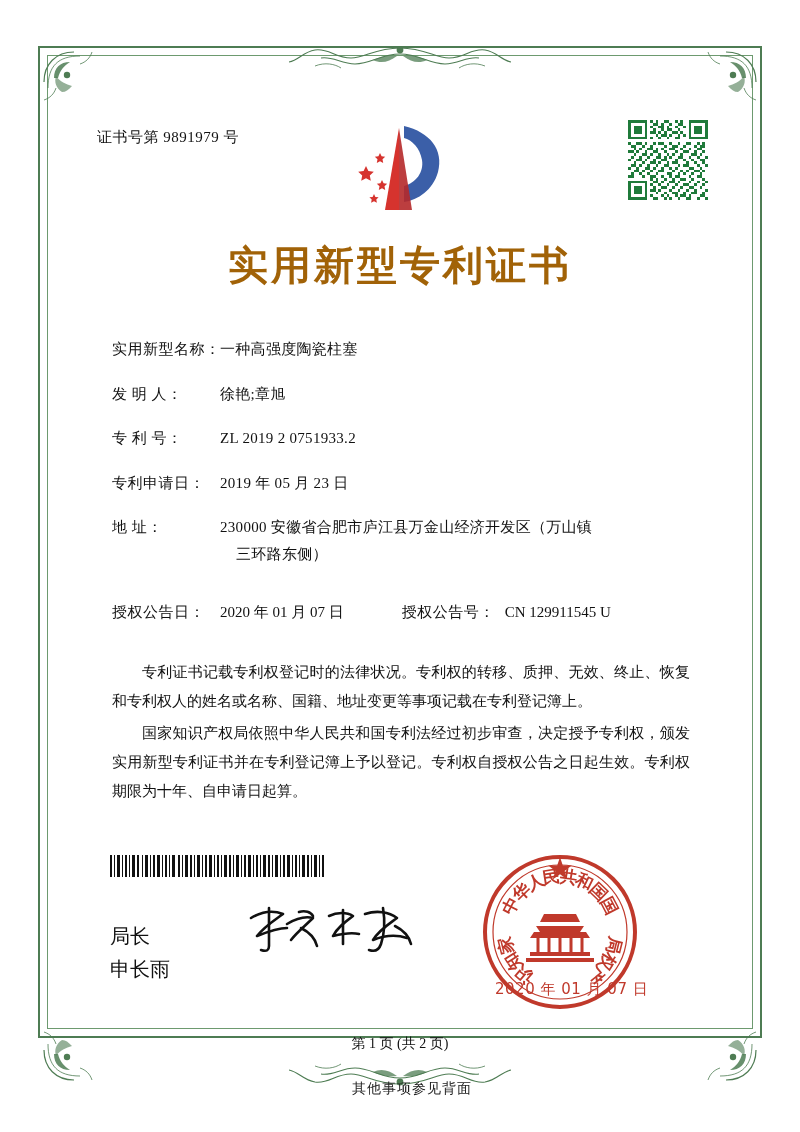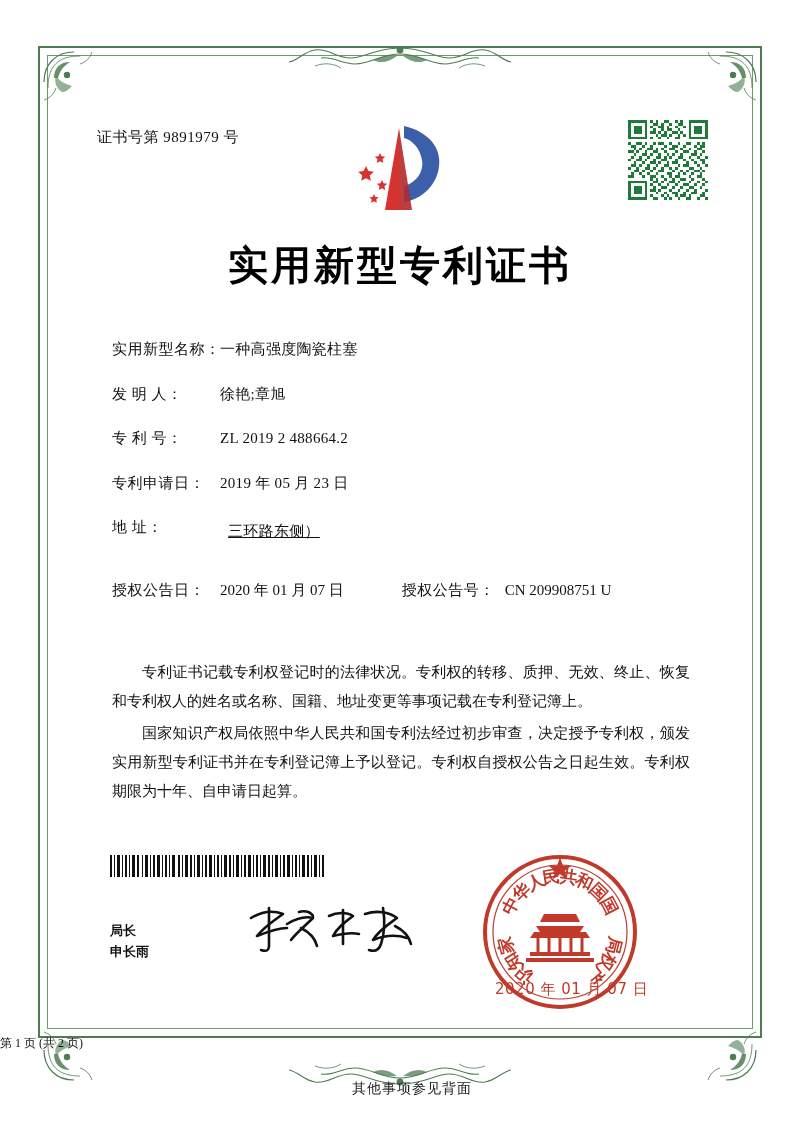--- a/index.html
+++ b/index.html
@@ -102,21 +102,21 @@
   .title {
     position: absolute;
     left: 0;
     right: 0;
     top: 238px;
     text-align: center;
     font-size: 40px;
     font-weight: bold;
     letter-spacing: 3px;
     font-family: "DejaVu Serif", "Liberation Serif", serif;
-    color: #000000;
+    color: #a16207;
   }
 
   
   .fields {
     position: absolute;
     left: 112px;
     top: 338px;
     width: 580px;
     font-size: 15px;
     color: #111;
@@ -133,22 +133,21 @@
     letter-spacing: 0.5px;
     white-space: nowrap;
   }
   .field-value {
     flex: 1;
     letter-spacing: 0.3px;
   }
   .field-value .line2 {
     display: block;
     margin-top: 4px;
-    margin-left: 8px;
-    text-decoration: underline;
+    margin-left: 16px;
   }
   .field-inline {
     display: flex;
     align-items: flex-start;
     margin-bottom: 22px;
     line-height: 1.5;
     margin-top: 36px;
   }
   .field-inline .seg2 {
     margin-left: 58px;
@@ -184,24 +183,23 @@
     width: 215px;
     height: 22px;
   }
   .barcode svg { display: block; width: 100%; height: 100%; }
 
   
   .sig-label {
     position: absolute;
     left: 110px;
     top: 920px;
-    font-size: 13px;
+    font-size: 20px;
     line-height: 1.65;
     color: #111;
-    font-weight: bold;
   }
   .sig-hand {
     position: absolute;
     left: 243px;
     top: 898px;
     width: 180px;
     height: 62px;
   }
   .sig-hand svg { display:block; width: 100%; height: 100%; }
 
@@ -222,22 +220,22 @@
     color: #c0392b;
     letter-spacing: 0.5px;
     font-family: "DejaVu Sans", "Liberation Sans", sans-serif;
   }
 
   
   .page-no {
     position: absolute;
     left: 0; right: 0;
     top: 1035px;
-    text-align: left;
-    font-size: 12px;
+    text-align: center;
+    font-size: 14px;
     color: #111;
   }
   .back-note {
     position: absolute;
     left: 0; right: 0;
     top: 1080px;
     text-align: center;
     font-size: 14px;
     color: #222;
     letter-spacing: 1px;
@@ -575,42 +573,43 @@
       <div class="field-value">一种高强度陶瓷柱塞</div>
     </div>
 
     <div class="field">
       <div class="field-label">发 明 人：</div>
       <div class="field-value">徐艳;章旭</div>
     </div>
 
     <div class="field">
       <div class="field-label">专 利 号：</div>
-      <div class="field-value">ZL 2019 2 488664.2</div>
+      <div class="field-value">ZL 2019 2 0751933.2</div>
     </div>
 
     <div class="field">
       <div class="field-label">专利申请日：</div>
       <div class="field-value">2019 年 05 月 23 日</div>
     </div>
 
 
     <div class="field">
       <div class="field-label">地 址：</div>
       <div class="field-value">
+        <span>230000 安徽省合肥市庐江县万金山经济开发区（万山镇</span>
         <span class="line2">三环路东侧）</span>
       </div>
     </div>
 
     <div class="field-inline">
       <div class="field-label">授权公告日：</div>
       <div>2020 年 01 月 07 日</div>
       <div class="seg2">
         <div class="field-label">授权公告号：</div>
-        <div>CN 209908751 U</div>
+        <div>CN 129911545 U</div>
       </div>
     </div>
 
   </div>
 
   <div class="paras">
     <p class="para">专利证书记载专利权登记时的法律状况。专利权的转移、质押、无效、终止、恢复和专利权人的姓名或名称、国籍、地址变更等事项记载在专利登记簿上。</p>
     <p class="para">国家知识产权局依照中华人民共和国专利法经过初步审查，决定授予专利权，颁发实用新型专利证书并在专利登记簿上予以登记。专利权自授权公告之日起生效。专利权期限为十年、自申请日起算。</p>
   </div>
 

